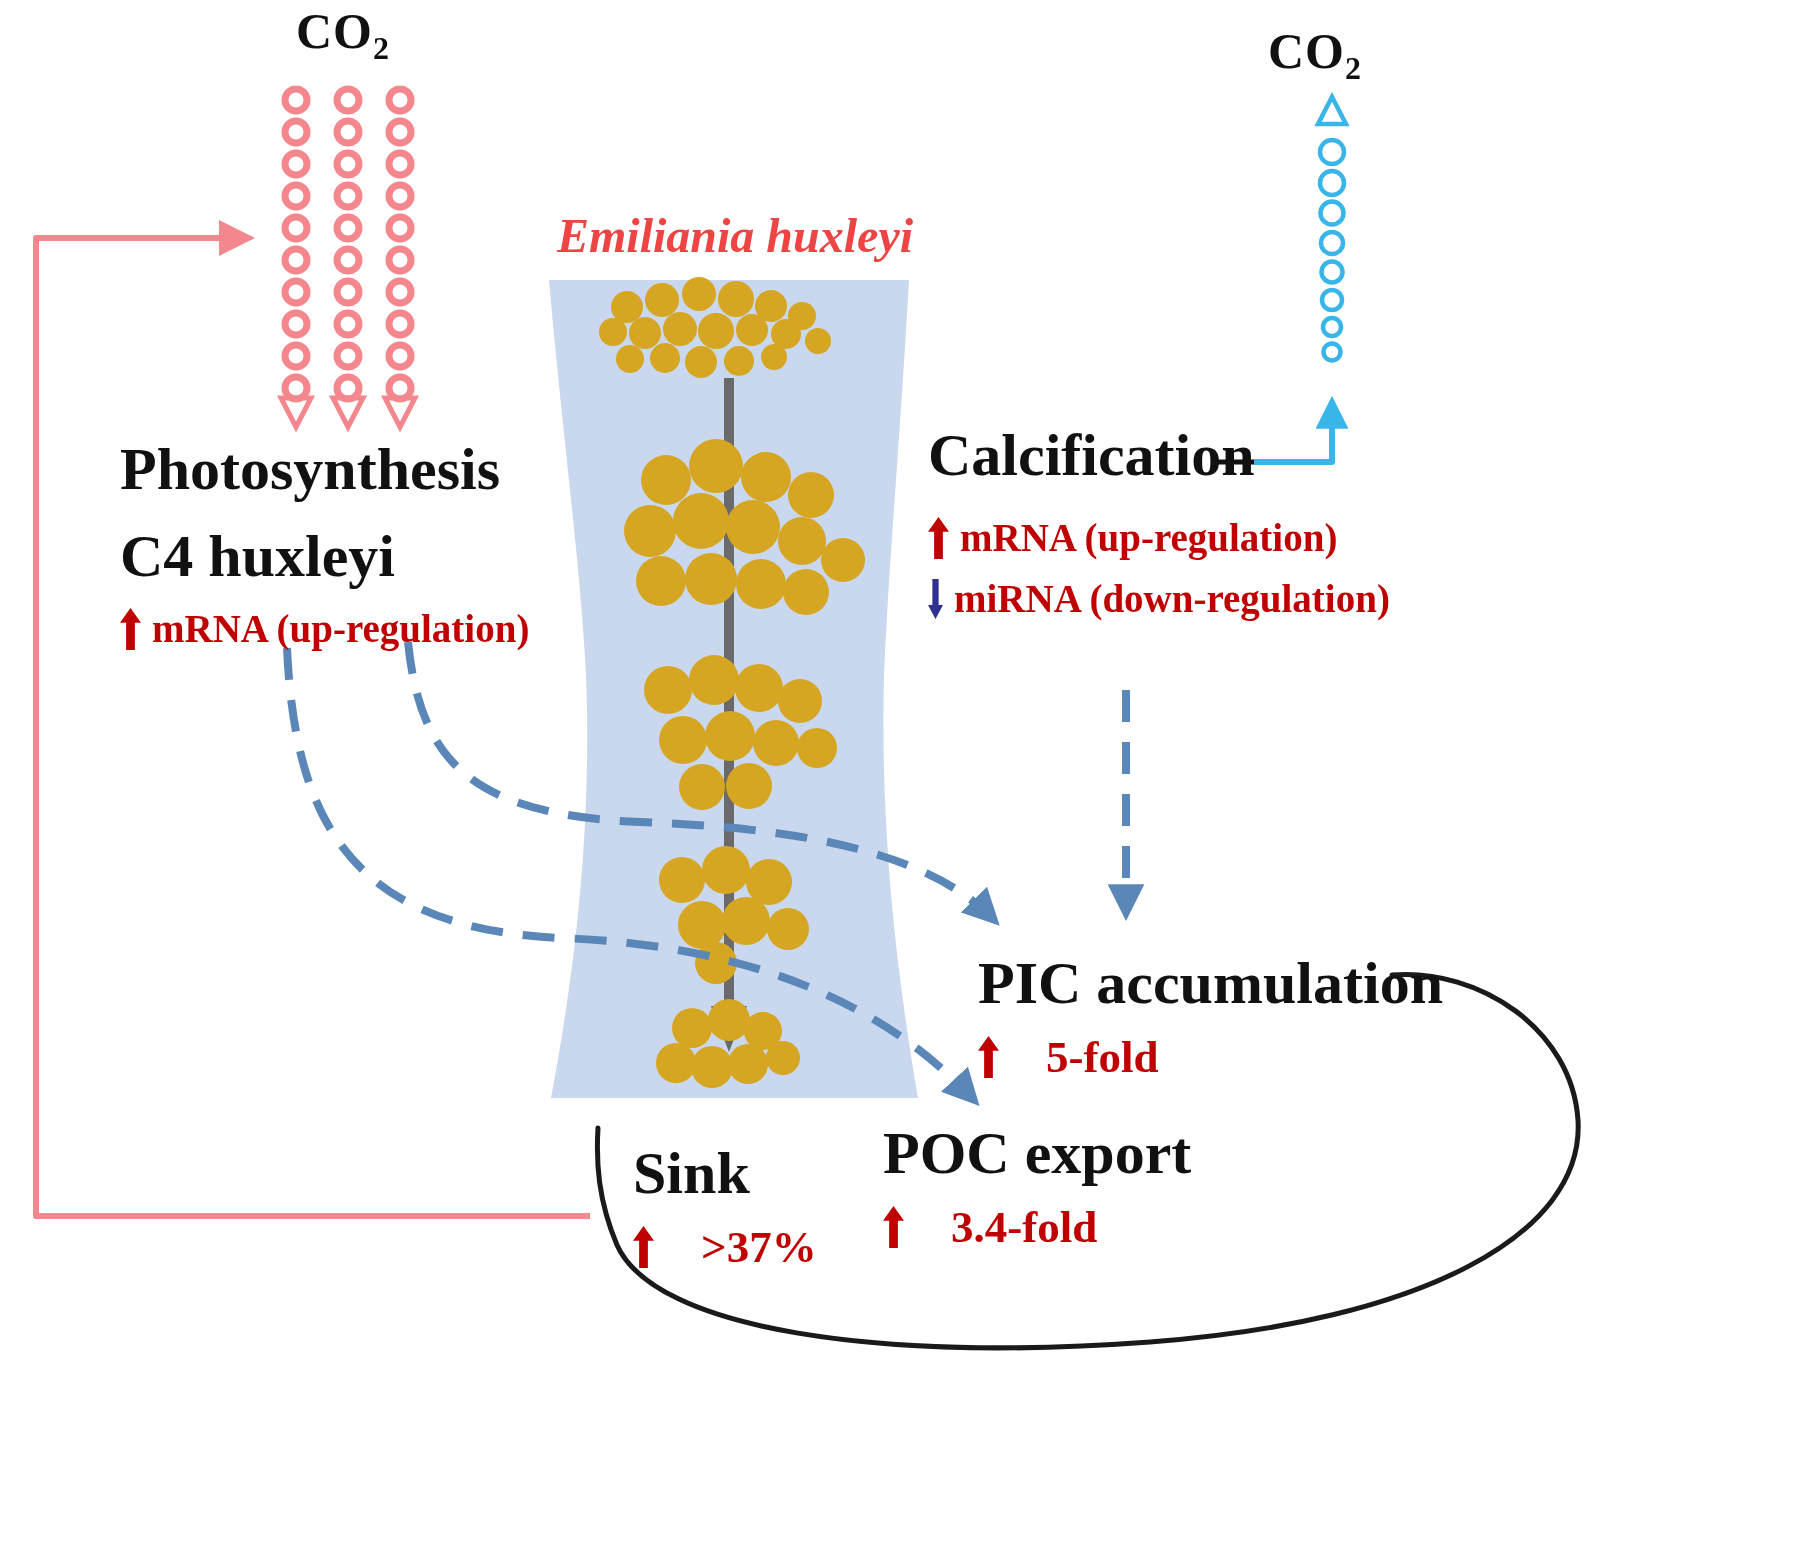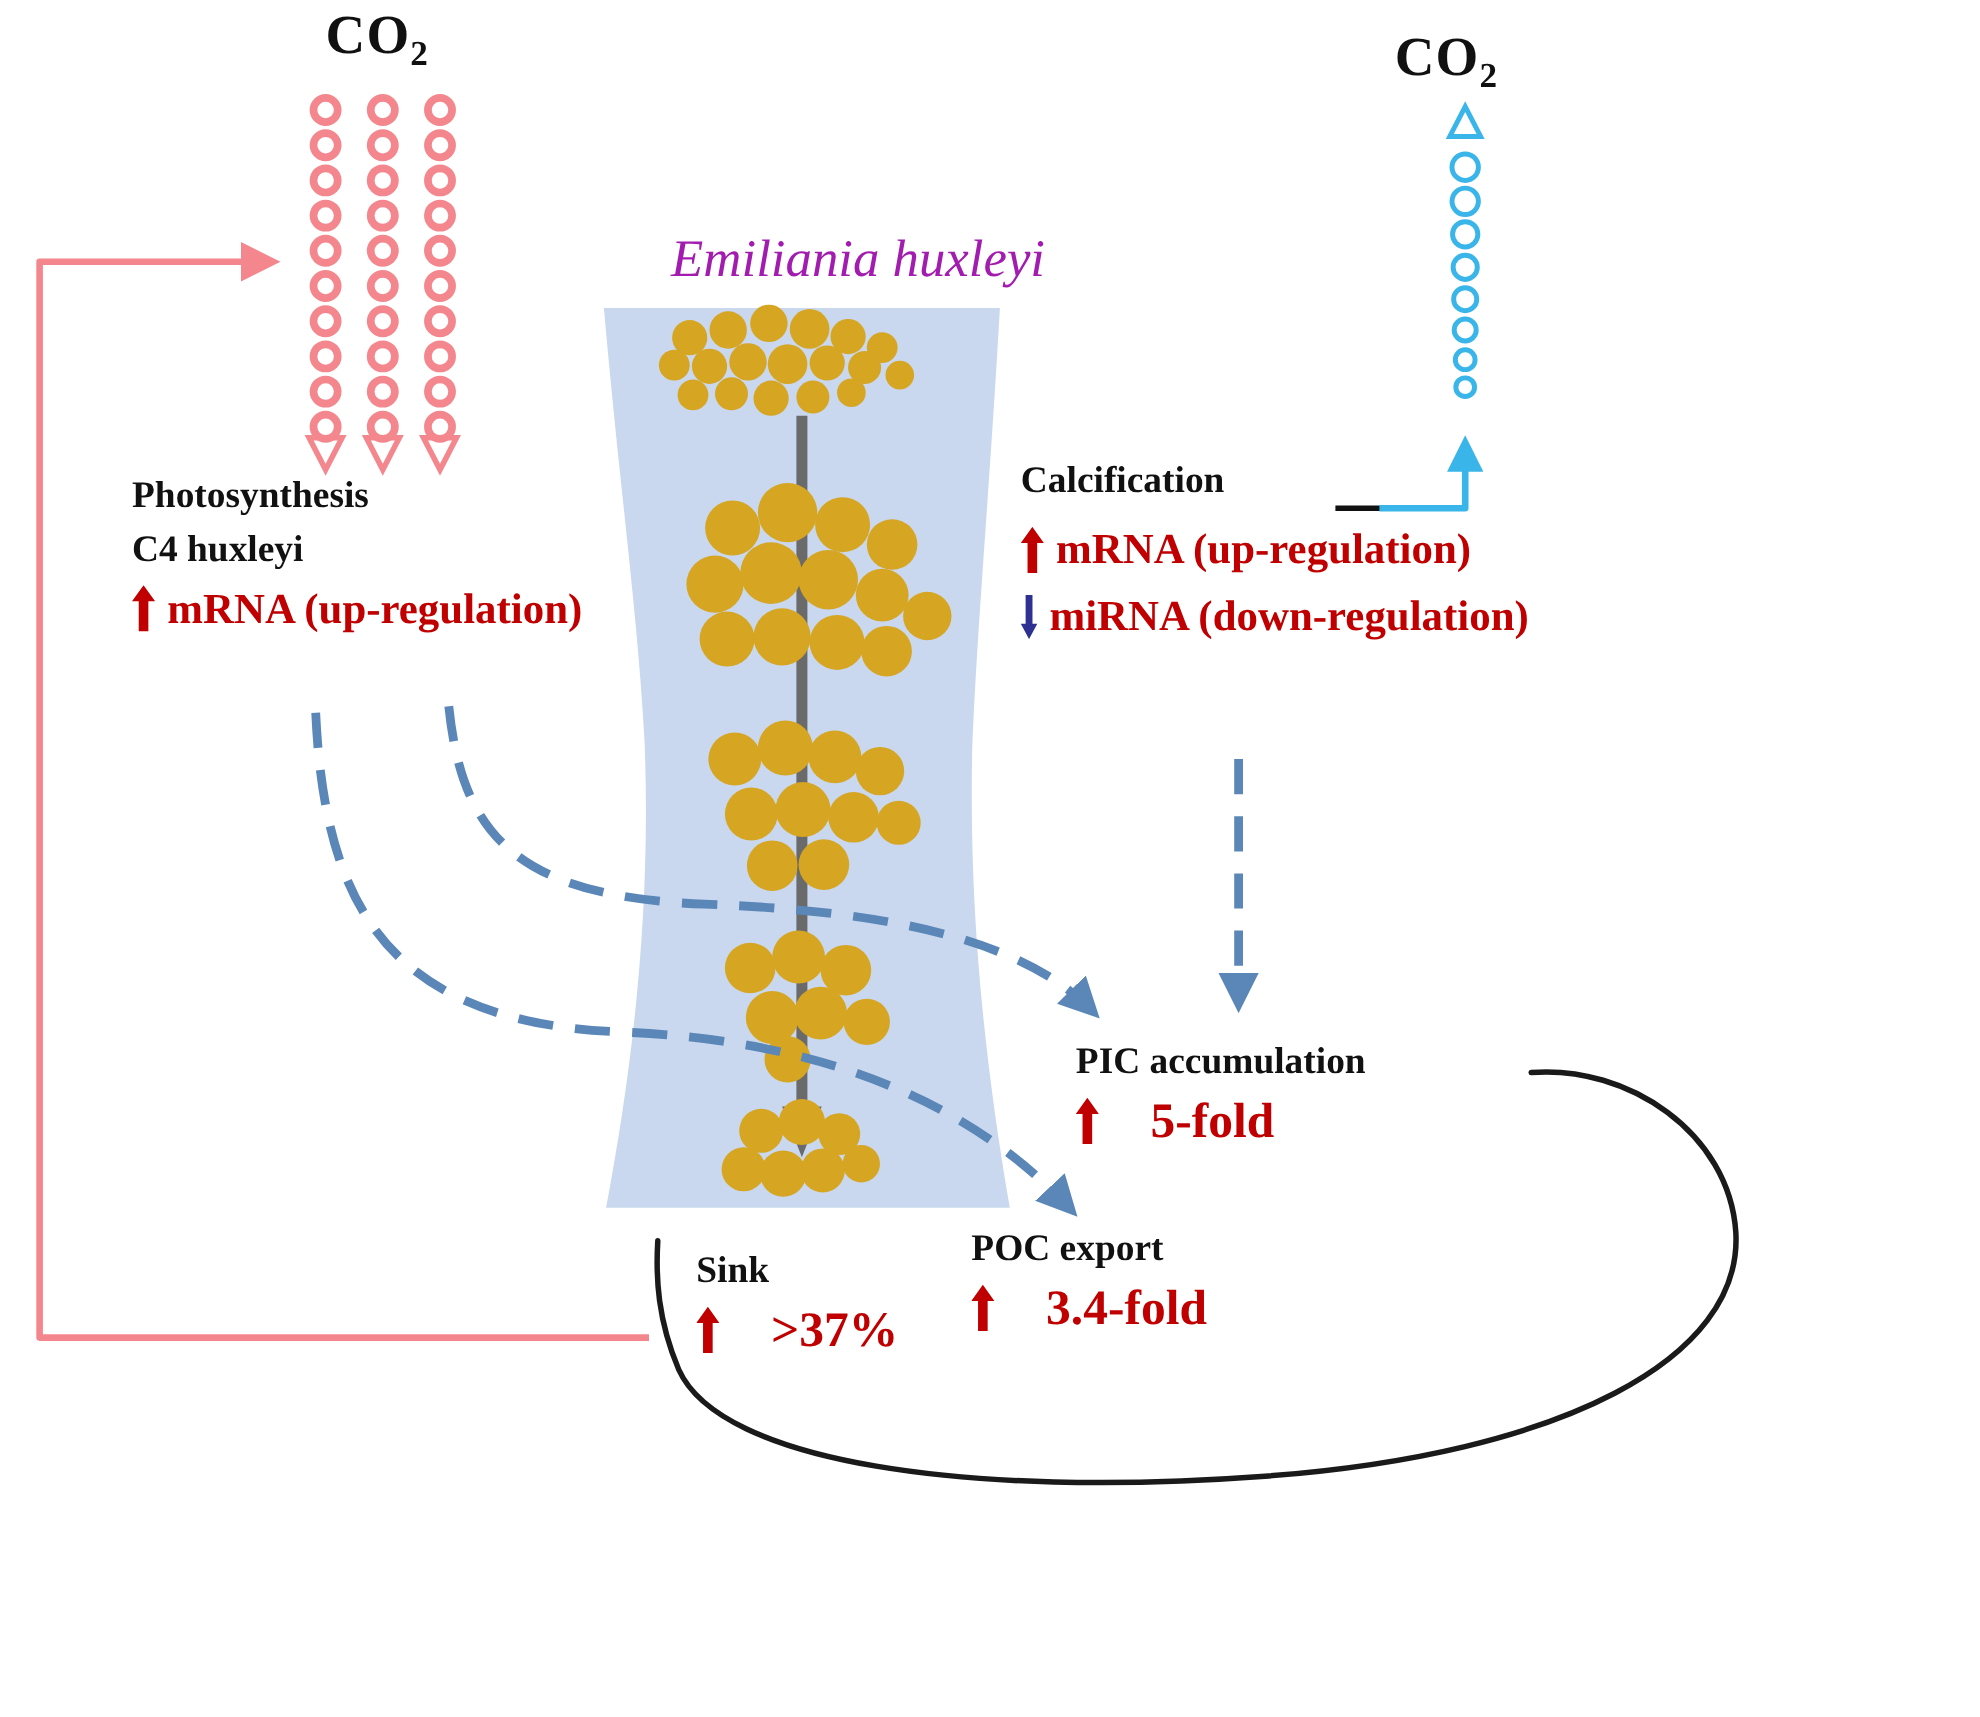--- a/index.html
+++ b/index.html
@@ -3,23 +3,23 @@
 <meta charset="utf-8">
 <style>
   * { margin:0; padding:0; box-sizing:border-box; }
   html,body { background:#ffffff; }
   body { font-family:"Liberation Serif", serif; color:#111; }
   .canvas { position:relative; width:1800px; height:1561px; background:#fff; overflow:hidden; }
   .layer { position:absolute; left:0; top:0; }
   .label { position:absolute; }
   .co2 { font-size:50px; font-weight:bold; letter-spacing:1px; color:#111; }
   .co2 sub { font-size:32px; }
-  .organism { left:520px; top:208px; width:430px; text-align:right;
-              font-size:48px; font-weight:normal; font-style:italic; color:#a21caf; }
-  .heading { font-size:34px; font-weight:bold; line-height:1.45; color:#111; white-space:nowrap; }
+  .organism { left:520px; top:208px; width:430px; text-align:center;
+              font-size:48px; font-weight:bold; font-style:italic; color:#ef4444; }
+  .heading { font-size:60px; font-weight:bold; line-height:1.45; color:#111; white-space:nowrap; }
   .row { display:flex; align-items:center; gap:11px; color:#c00000; font-weight:bold; white-space:nowrap; }
   .row.big  { font-size:47px; margin-top:12px; }
   .row.med  { font-size:39px; margin-top:16px;font-family:Liberation Serif, serif; }
   .row.val  { font-size:45px; margin-top:4px;gap:47px; }
   .arrow-up   { width:27px; height:50px; flex:0 0 auto; }
   .arrow-up.sm{ width:21px; height:42px; }
   .arrow-down { width:15px; height:40px; flex:0 0 auto; }
   .co2-left  { left:296px; top:2px; }
   .co2-right { left:1268px; top:22px; }
   .photo-block { left:120px; top:426px; }

